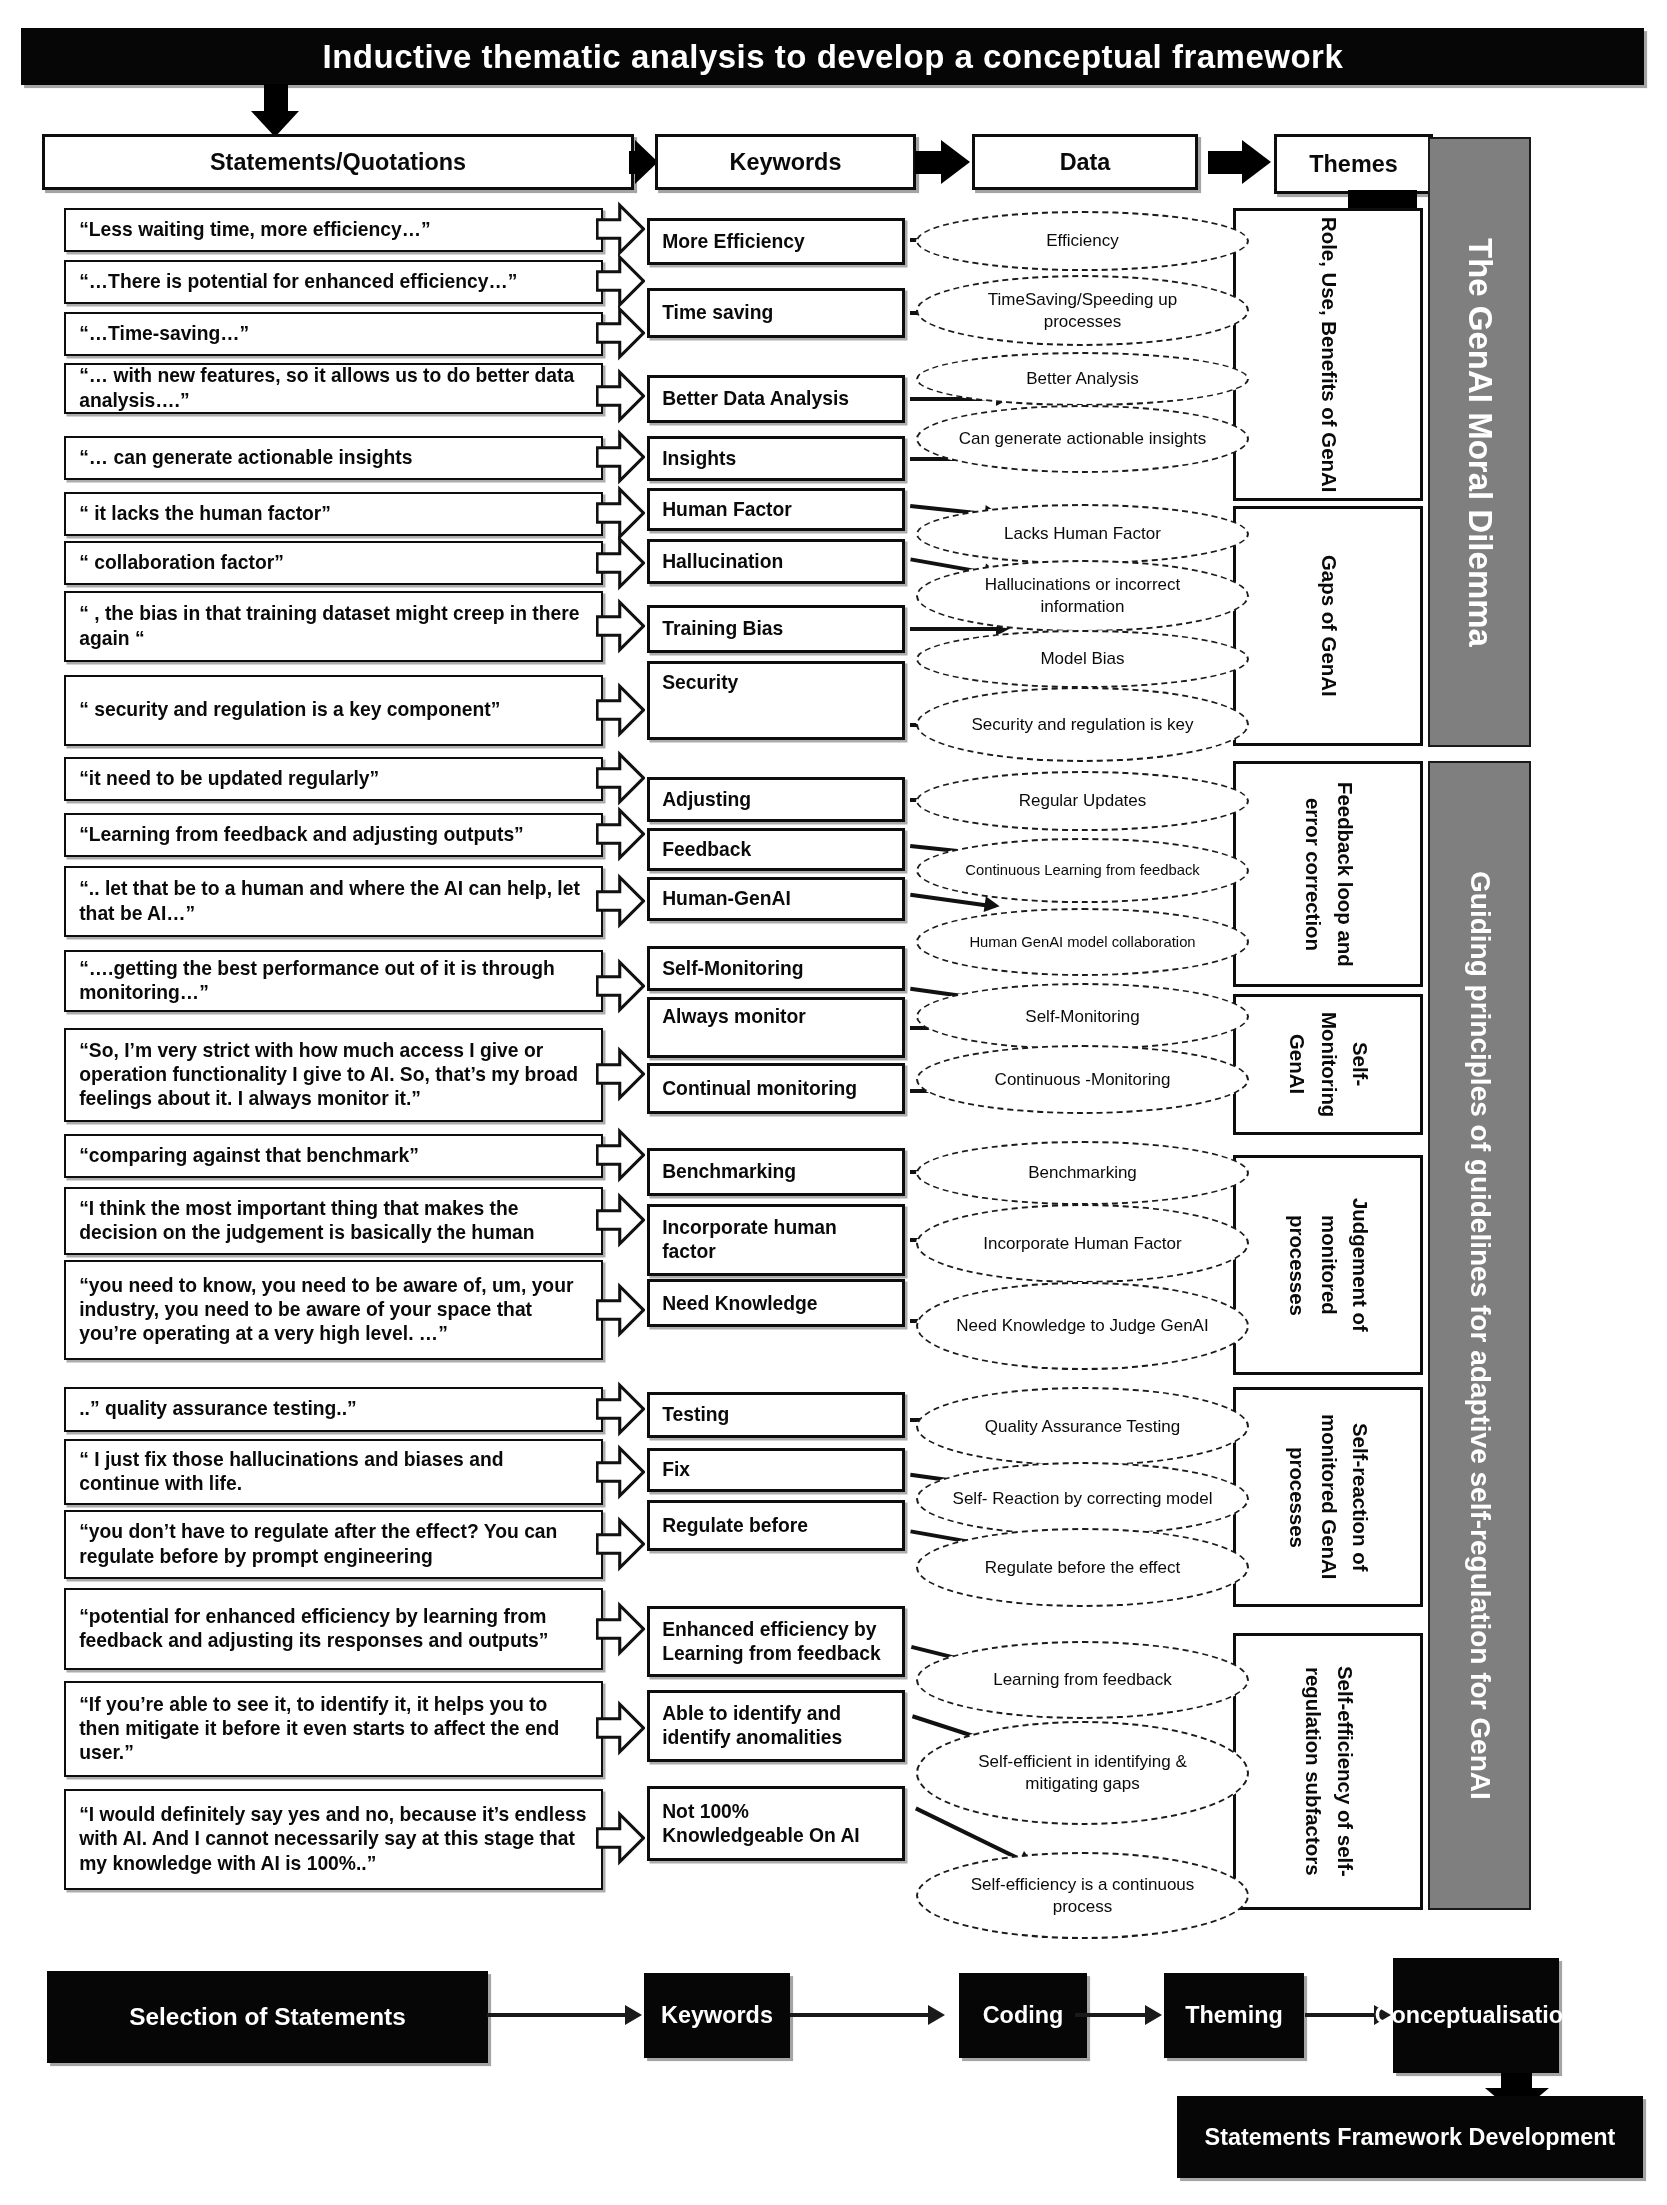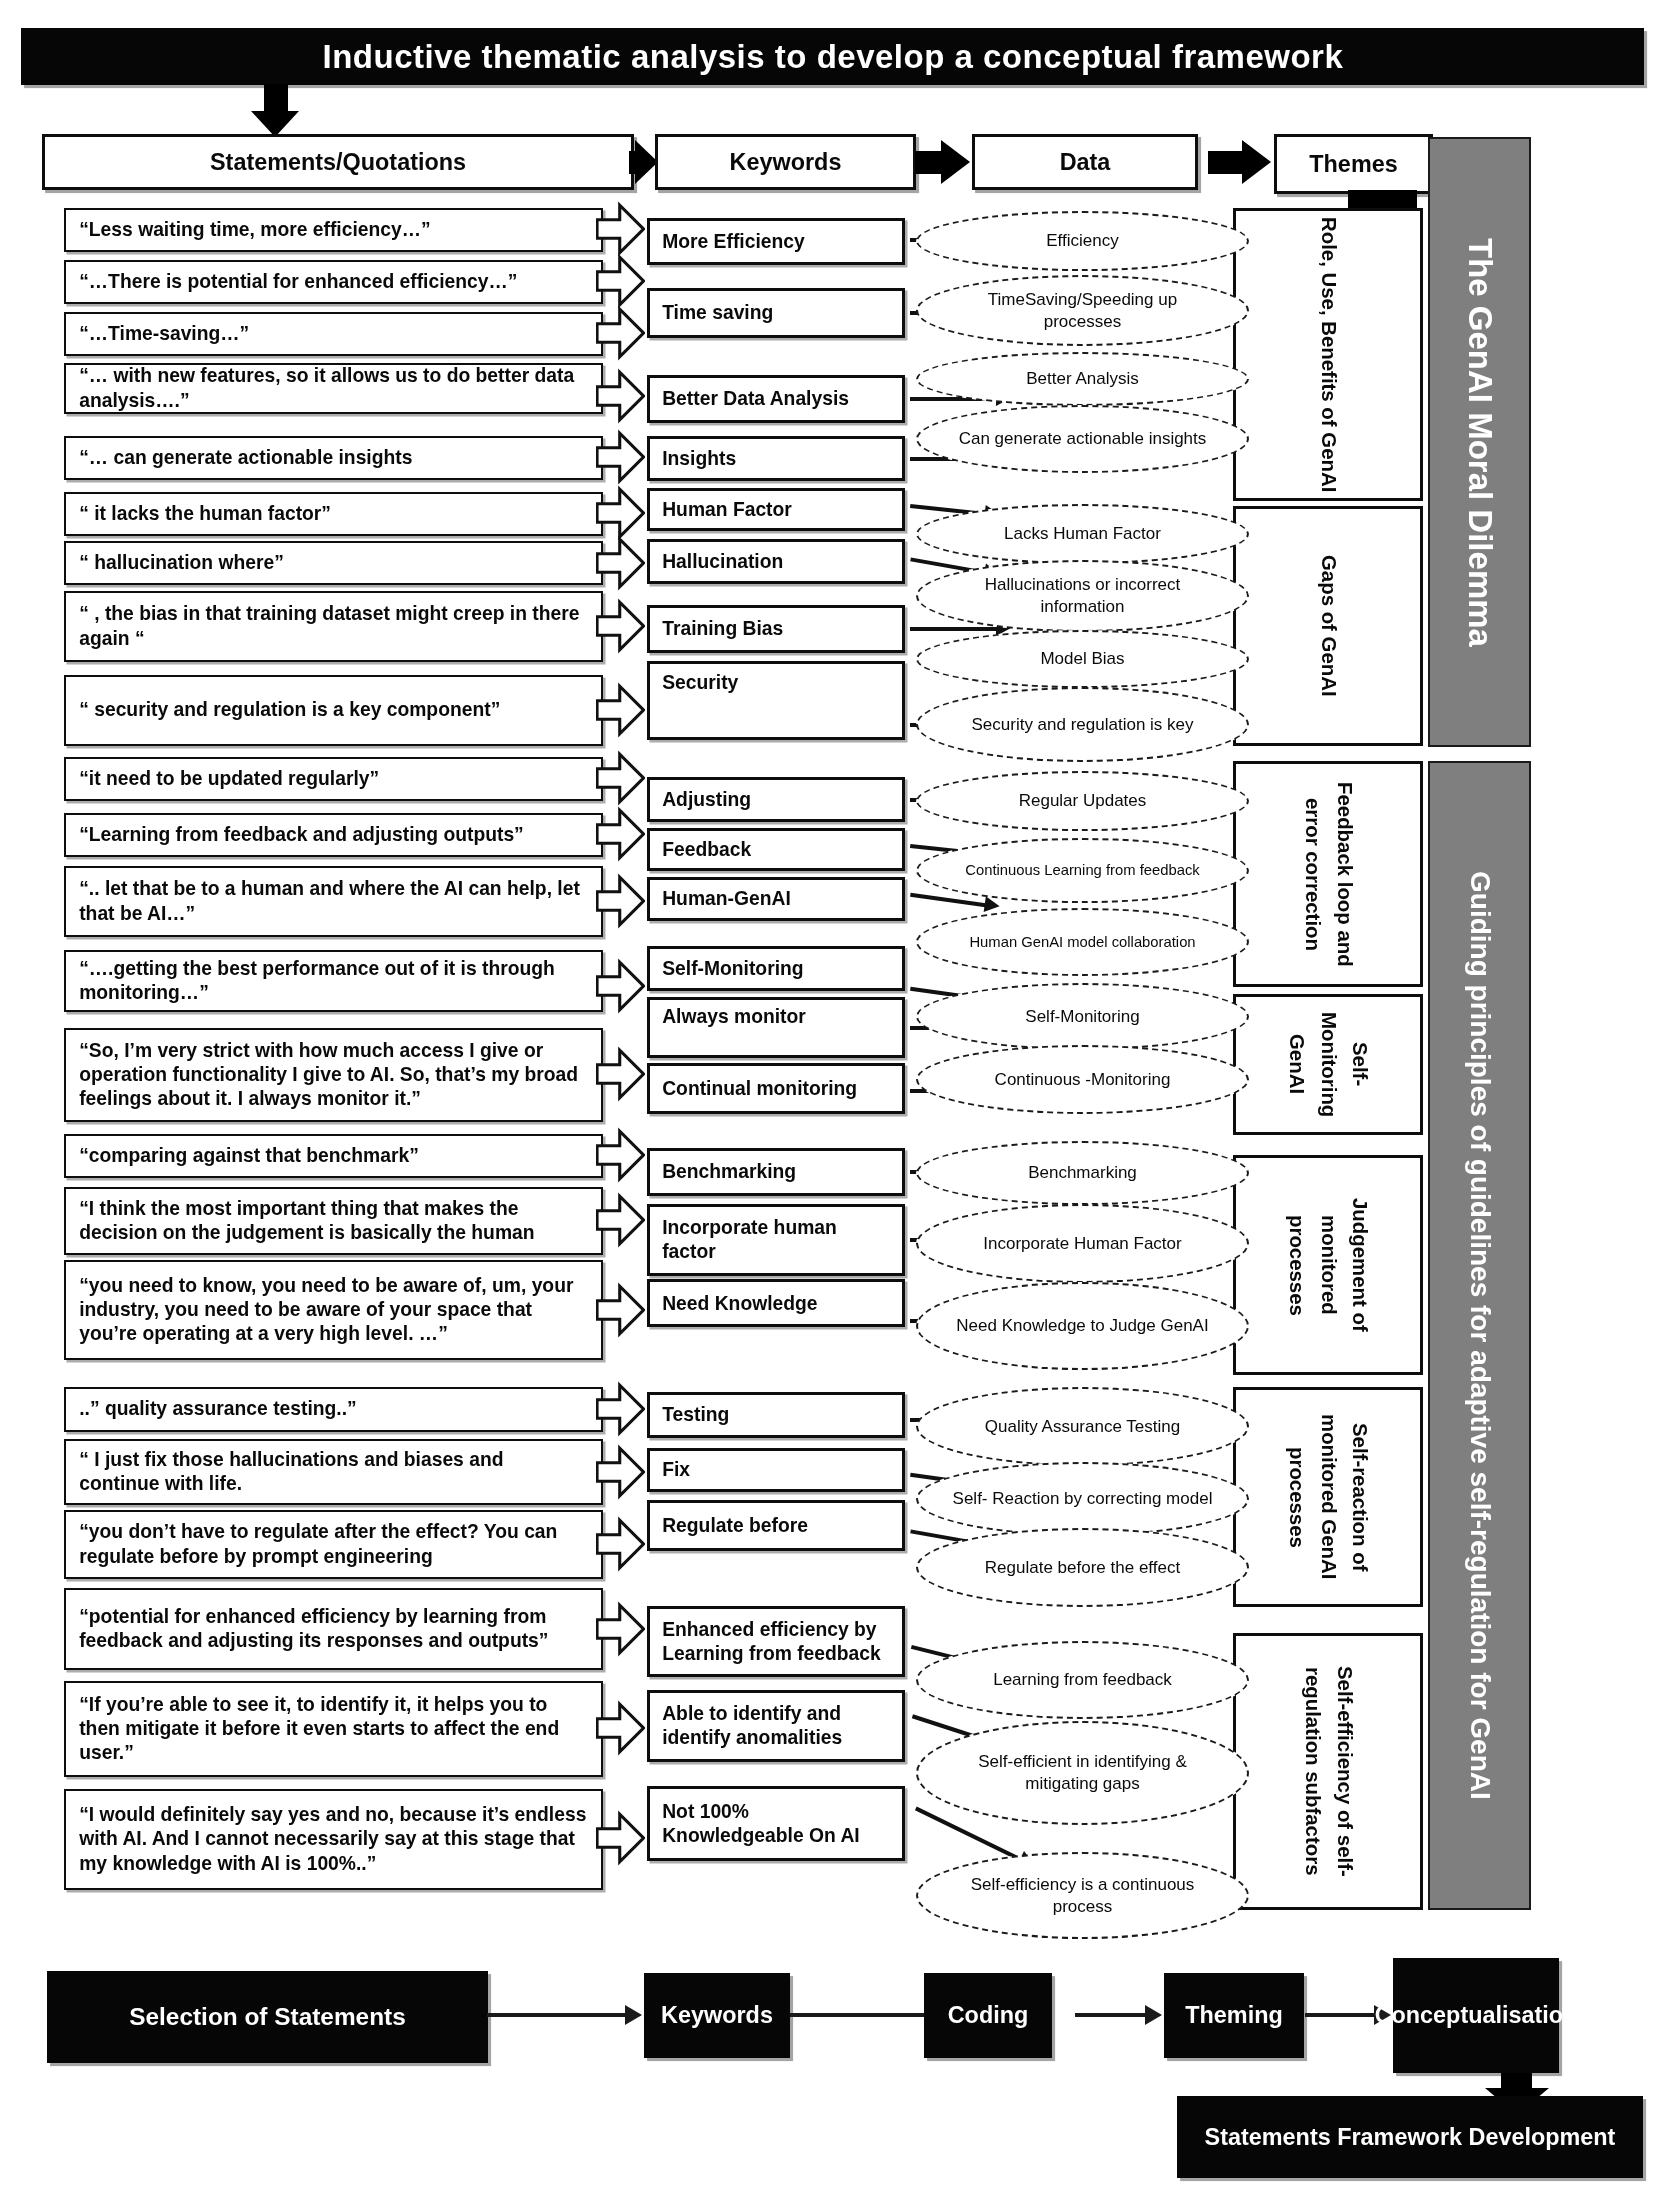--- a/index.html
+++ b/index.html
@@ -75,21 +75,21 @@
 <div class="abs theme" style="top:1155px;height:220px">Judgement of monitored processes</div>
 <div class="abs theme" style="top:1387px;height:220px">Self-reaction of monitored GenAI processes</div>
 <div class="abs theme" style="top:1633px;height:277px">Self-efficiency of self-regulation subfactors</div>
 
 <div class="abs stmt" style="top:208px;height:44px">“Less waiting time, more efficiency…”</div>
 <div class="abs stmt" style="top:260px;height:44px">“…There is potential for enhanced efficiency…”</div>
 <div class="abs stmt" style="top:312px;height:44px">“…Time-saving…”</div>
 <div class="abs stmt" style="top:363px;height:51px">“… with new features, so it allows us to do better data analysis….”</div>
 <div class="abs stmt" style="top:436px;height:44px">“… can generate actionable insights</div>
 <div class="abs stmt" style="top:492px;height:44px">“ it lacks the human factor”</div>
-<div class="abs stmt" style="top:541px;height:44px">“ hallucination where”</div>
+<div class="abs stmt" style="top:541px;height:44px">“ collaboration factor”</div>
 <div class="abs stmt" style="top:591px;height:71px">“ , the bias in that training dataset might creep in there again “</div>
 <div class="abs stmt" style="top:675px;height:71px">“ security and regulation is a key component”</div>
 <div class="abs stmt" style="top:757px;height:44px">“it need to be updated regularly”</div>
 <div class="abs stmt" style="top:813px;height:44px">“Learning from feedback and adjusting outputs”</div>
 <div class="abs stmt" style="top:866px;height:71px">“.. let that be to a human and where the AI can help, let that be AI…”</div>
 <div class="abs stmt" style="top:950px;height:62px">“….getting the best performance out of it is through monitoring…”</div>
 <div class="abs stmt" style="top:1028px;height:94px">“So, I’m very strict with how much access I give or operation functionality I give to AI. So, that’s my broad feelings about it. I always monitor it.”</div>
 <div class="abs stmt" style="top:1134px;height:44px">“comparing against that benchmark”</div>
 <div class="abs stmt" style="top:1187px;height:68px">“I think the most important thing that makes the decision on the judgement is basically the human</div>
 <div class="abs stmt" style="top:1260px;height:100px">“you need to know, you need to be aware of, um, your industry, you need to be aware of your space that you’re operating at a very high level. …”</div>
@@ -238,21 +238,21 @@
 <div class="abs code" style="top:1462px;height:74px">Self- Reaction by correcting model</div>
 <div class="abs code" style="top:1528px;height:79px">Regulate before the effect</div>
 <div class="abs code" style="top:1641px;height:78px">Learning from feedback</div>
 <div class="abs code" style="top:1721px;height:104px">Self-efficient in identifying &amp; mitigating gaps</div>
 <div class="abs code" style="top:1852px;height:87px">Self-efficiency is a continuous process</div>
 
 <div class="abs blackbox" style="left:47px;top:1971px;width:441px;height:92px;font-size:24.4px">Selection of Statements</div>
 <div class="abs tarrow" style="left:487px;top:2013px;width:140px"></div>
 <div class="abs blackbox" style="left:644px;top:1973px;width:146px;height:85px;font-size:23.4px">Keywords</div>
 <div class="abs tarrow" style="left:790px;top:2013px;width:140px"></div>
-<div class="abs blackbox" style="left:924px;top:1973px;width:128px;height:85px;font-size:23.4px">Coding</div>
+<div class="abs blackbox" style="left:959px;top:1973px;width:128px;height:85px;font-size:23.4px">Coding</div>
 <div class="abs tarrow" style="left:1075px;top:2013px;width:72px"></div>
 <div class="abs blackbox" style="left:1164px;top:1973px;width:140px;height:85px;font-size:23.4px">Theming</div>
 <div class="abs tarrow" style="left:1305px;top:2013px;width:71px"></div>
 <div class="abs blackbox" style="left:1393px;top:1958px;width:166px;height:115px;font-size:23.4px">Conceptualisation</div>
 <div class="abs bshaft" style="left:1501px;top:2073px;width:30.5px;height:17.3px"></div>
 <div class="abs bhead-d" style="left:1485px;top:2088px;border-left:32px solid transparent;border-right:32px solid transparent;border-top:27.5px solid #000"></div>
 <div class="abs blackbox" style="left:1177px;top:2096px;width:466px;height:82px;font-size:23.4px">Statements Framework Development</div>
 
 
 </body></html>

